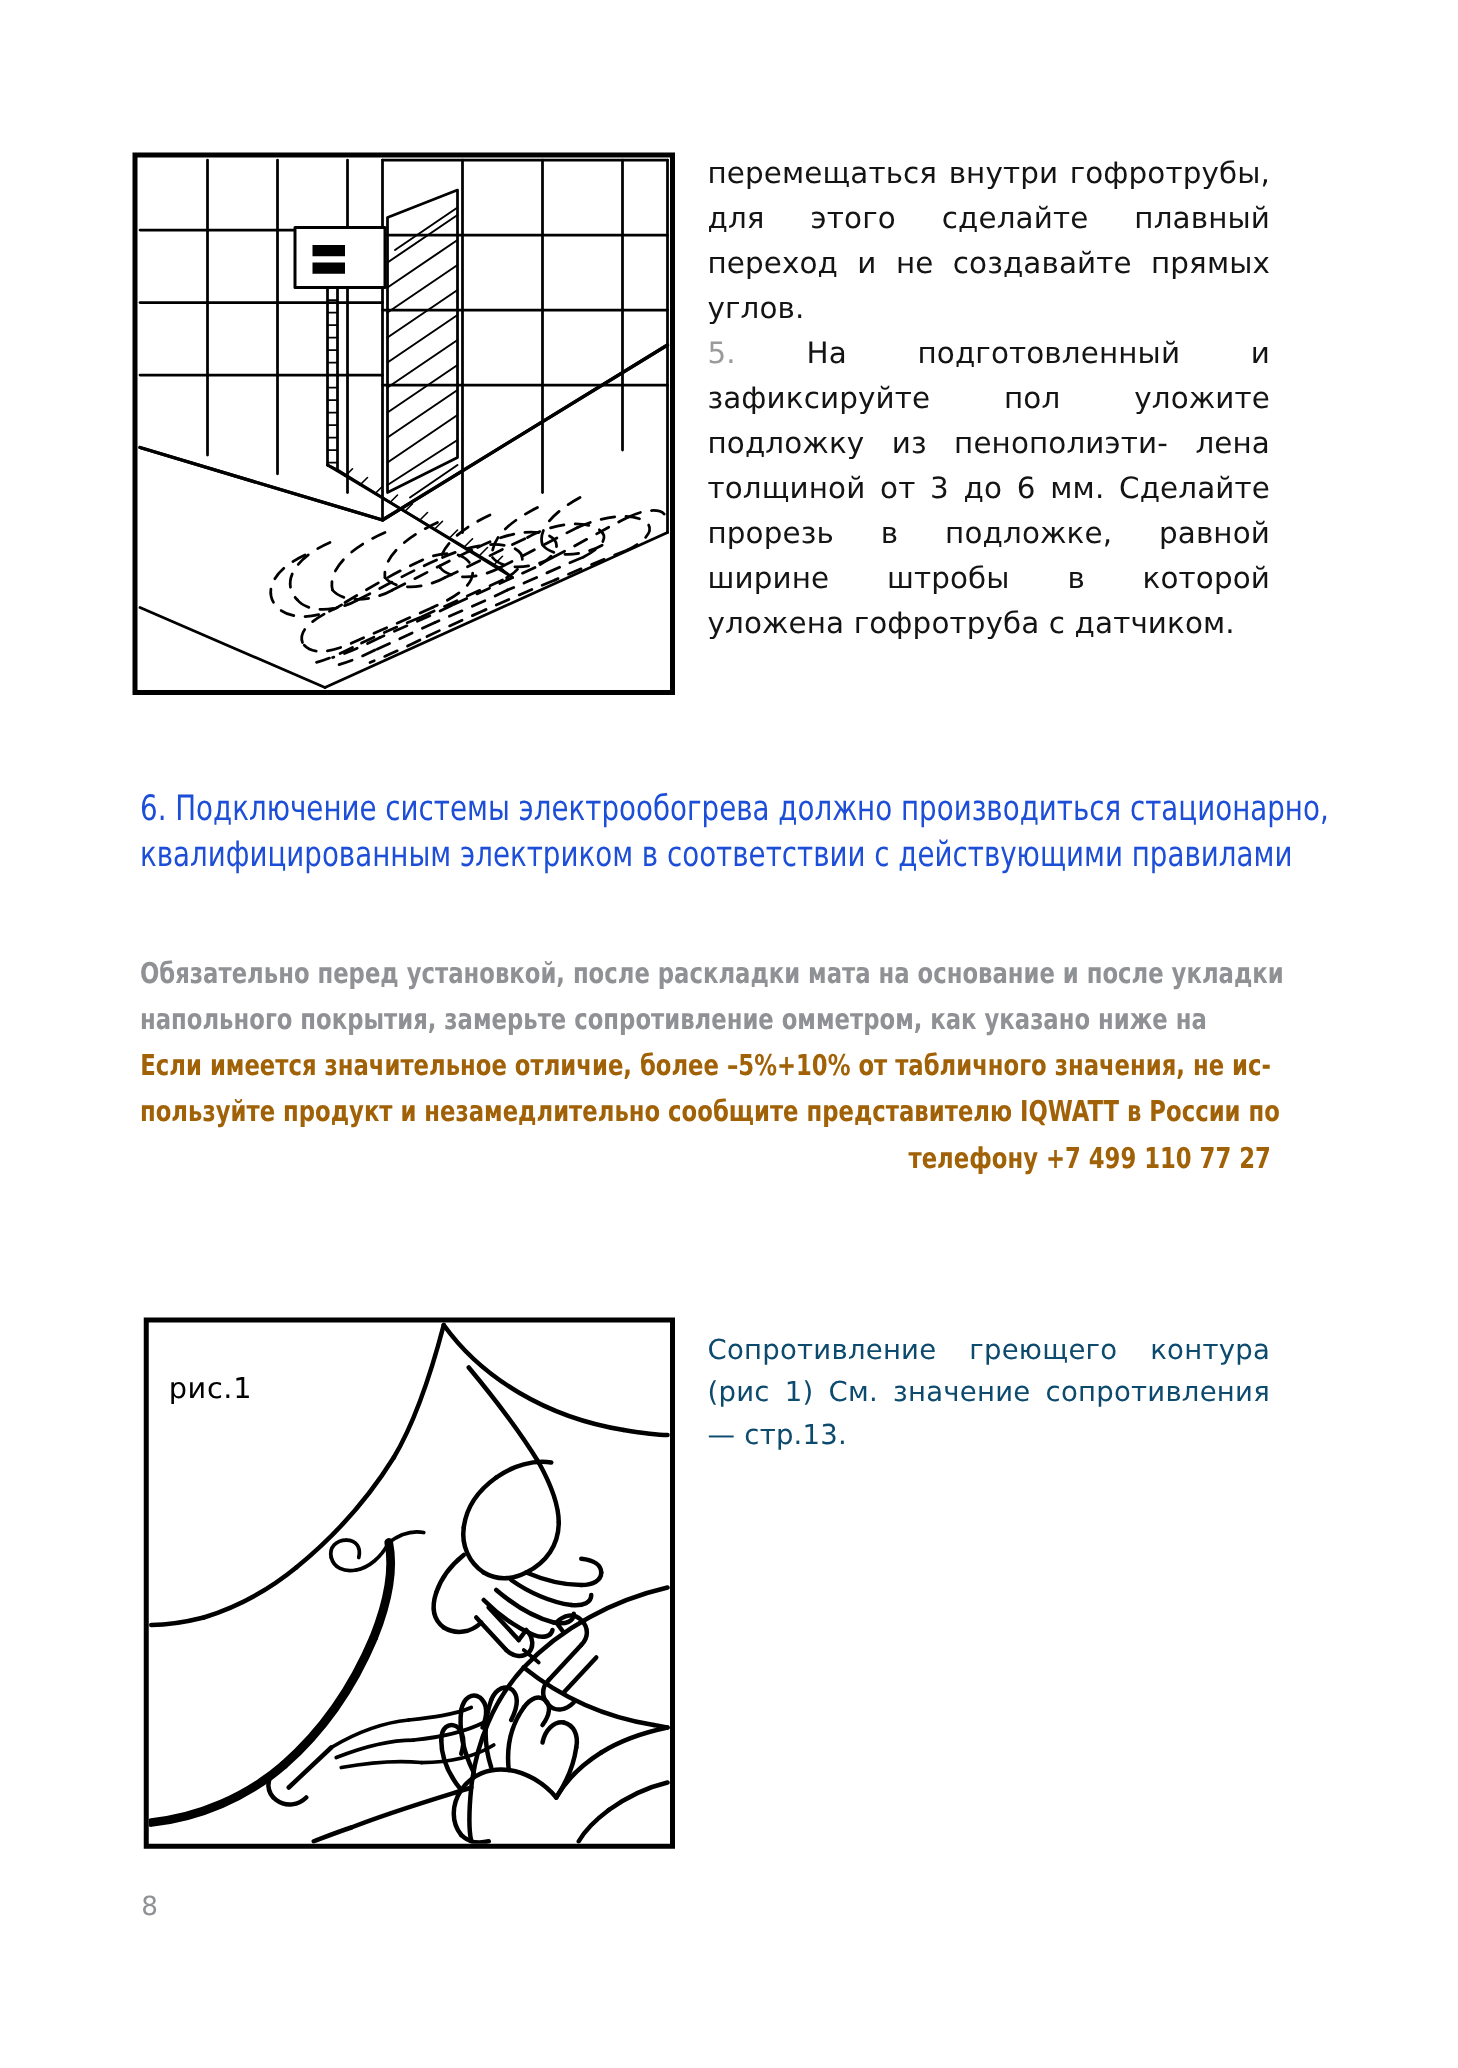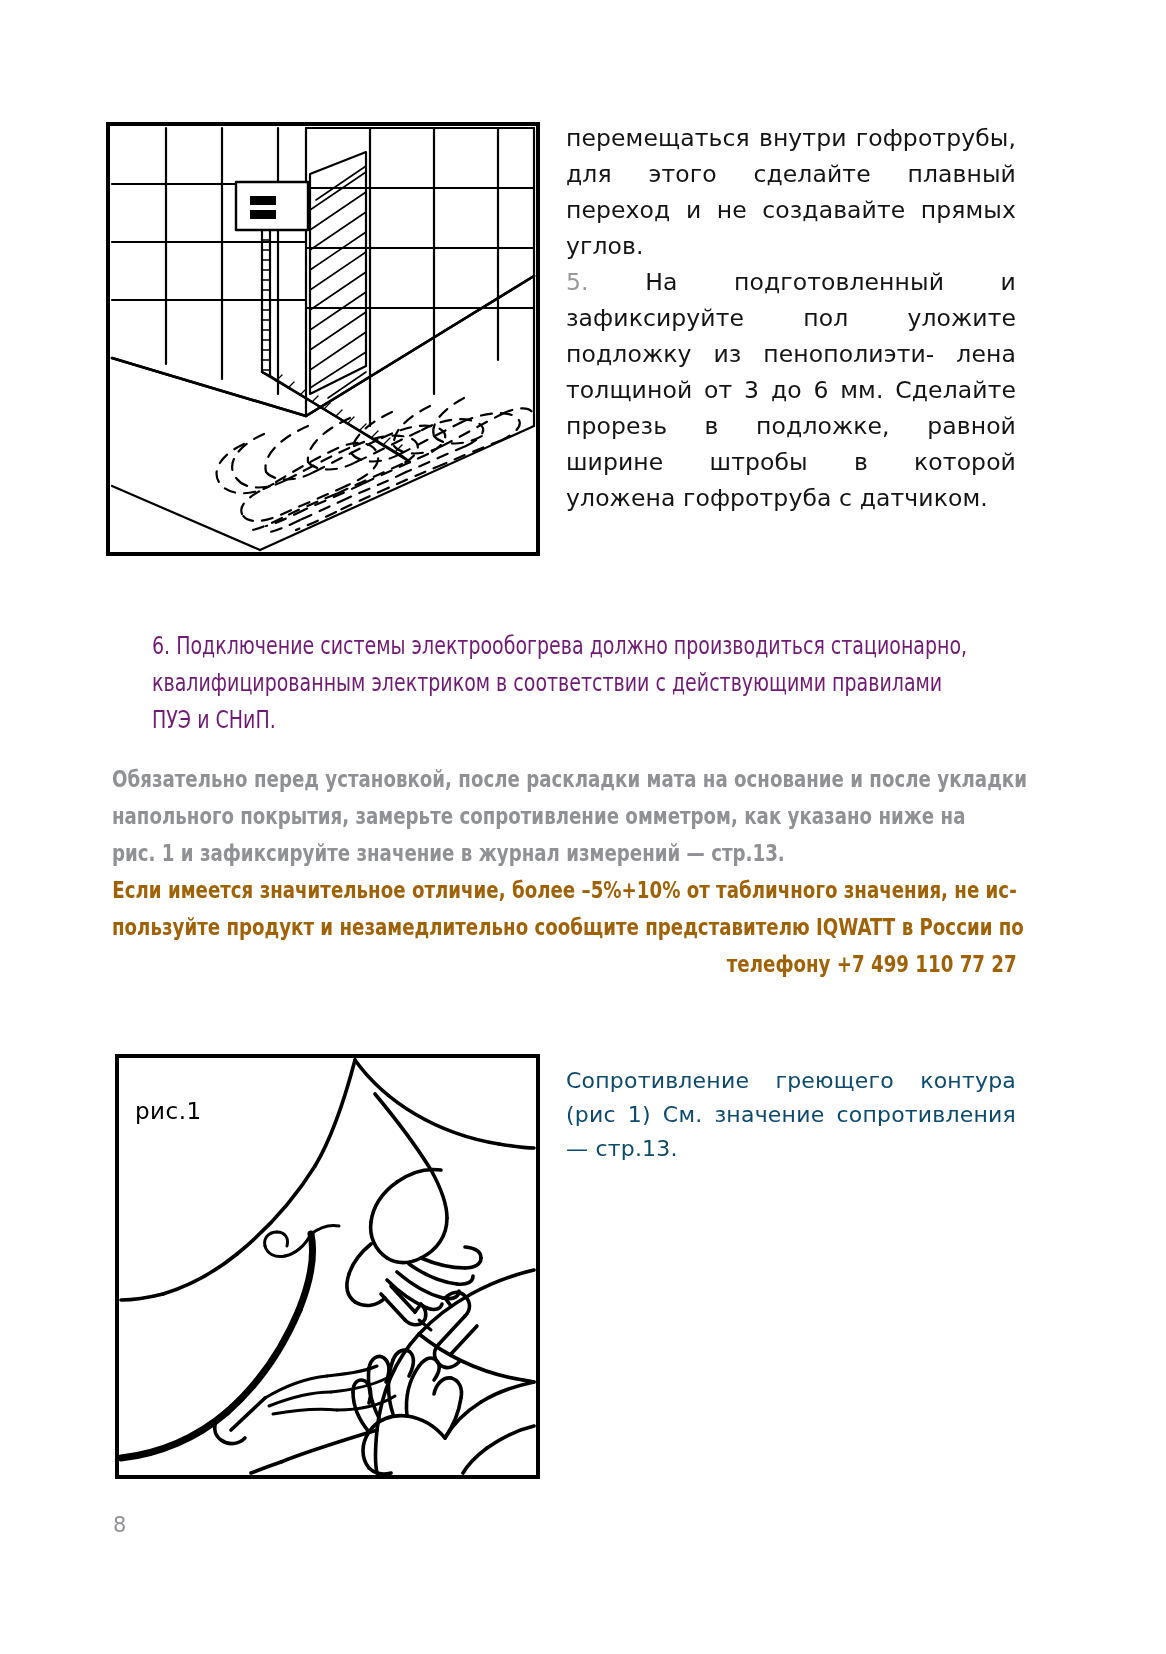--- a/index.html
+++ b/index.html
@@ -92,25 +92,24 @@
   .txt-wide {
     position: absolute;
     left: 112px;
     width: 905px;
     font-family: "DejaVu Sans Condensed", "Liberation Sans Narrow", "DejaVu Sans", sans-serif;
     transform-origin: left top;
   }
 
   #para-6 {
     top: 612px;
-    font-size: 24px;
+    font-size: 28px;
     line-height: 37px;
-    color: #701a75;
+    color: #1d4ed8;
     text-align: justify;
-    margin-left: 40px;
   }
   #para-6 .lastline {
     text-align: left;
   }
 
   #para-warn {
     top: 745px;
     font-size: 23px;
     line-height: 37px;
     color: #8f9194;
@@ -303,34 +302,28 @@
     <span>с датчиком.</span>
   </div>
 
   <div class="txt-wide" id="para-6">
     <div>
         <span class="condensed">6. Подключение системы электрообогрева должно производиться стационарно,</span>
       </div>
     <div>
         <span class="condensed">квалифицированным электриком в соответствии с действующими правилами</span>
       </div>
-    <div class="lastline">
-        <span class="condensed">ПУЭ и СНиП.</span>
-      </div>
   </div>
 
   <div class="txt-wide" id="para-warn">
     <div>
         <span class="condensed">Обязательно перед установкой, после раскладки мата на основание и после укладки</span>
       </div>
     <div>
         <span class="condensed">напольного покрытия, замерьте сопротивление омметром, как указано ниже на</span>
-      </div>
-    <div>
-        <span class="condensed">рис. 1 и зафиксируйте значение в журнал измерений — стр.13.</span>
       </div>
     <div class="dark">
         <span class="condensed">Если имеется значительное отличие, более –5%+10% от табличного значения, не ис-</span>
       </div>
     <div class="dark">
         <span class="condensed">пользуйте продукт и незамедлительно сообщите представителю IQWATT в России по</span>
       </div>
     <div class="dark">
         <span class="condensed">телефону +7 499 110 77 27</span>
       </div>

